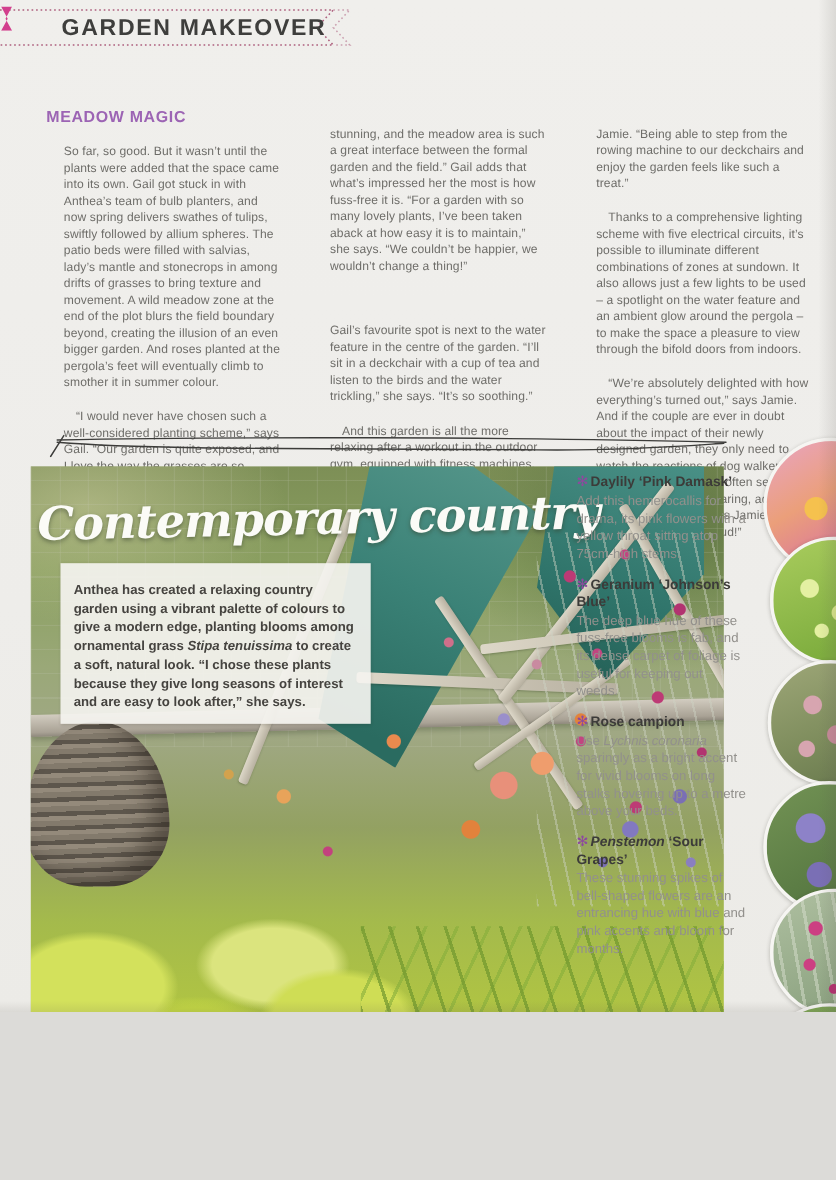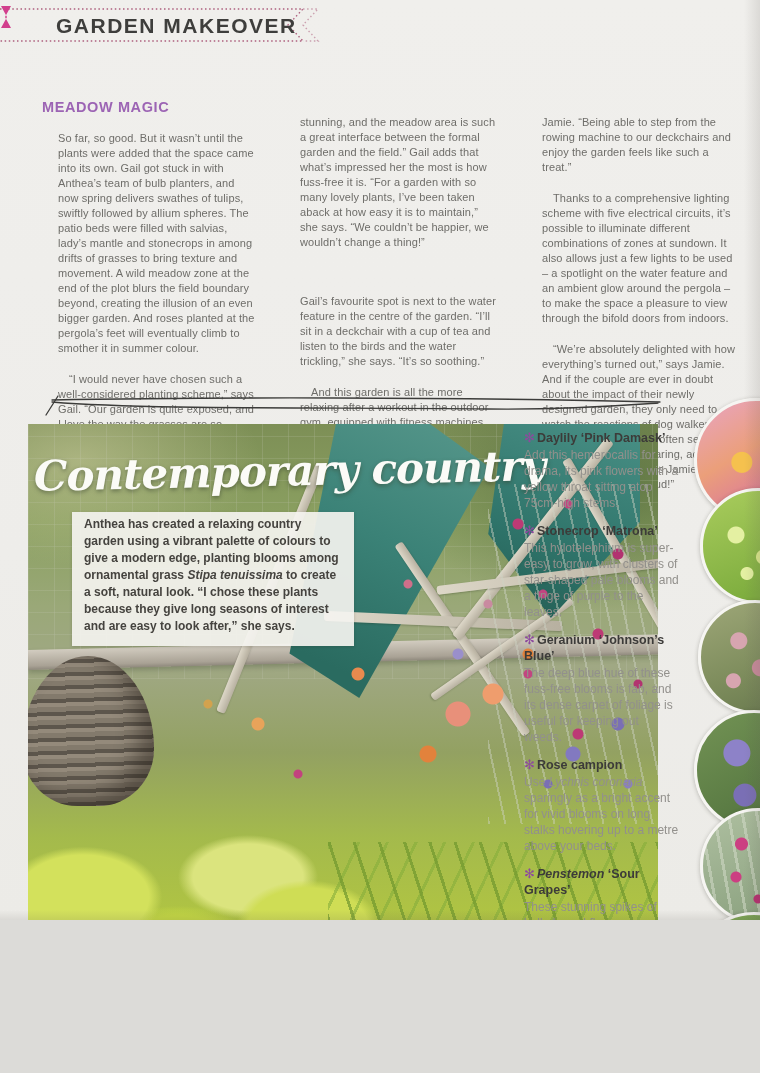--- a/index.html
+++ b/index.html
@@ -114,21 +114,21 @@
       repeating-linear-gradient(72deg,transparent 0 10px,rgba(110,150,45,.8) 10px 13px,transparent 13px 24px),
       repeating-linear-gradient(-65deg,transparent 0 12px,rgba(135,175,60,.7) 12px 15px,transparent 15px 26px);}
 
   .headline{
     position:absolute;left:6px;top:22px;width:560px;
     font-family:"DejaVu Serif","Liberation Serif",serif;font-style:italic;font-weight:700;
     font-size:42px;color:#fbfbf7;letter-spacing:-1px;transform:rotate(-1.2deg);
     text-shadow:0 2px 4px rgba(55,65,45,.55);white-space:nowrap;
   }
   .caption-box{
-    position:absolute;left:44px;top:88px;width:258px;padding:4px 12px 11px 12px;
+    position:absolute;left:27px;top:88px;width:258px;padding:16px 12px 11px 12px;
     background:rgba(244,243,239,.92);box-shadow:0 1px 3px rgba(40,40,30,.2);
   }
   .caption-box p{margin:0;font-size:12px;line-height:17px;font-weight:700;color:#45433f;}
   .caption-box .it{font-style:italic;}
 
   
   .plant-list{position:absolute;left:524px;top:430px;width:156px;}
   .plant-item{margin-bottom:12px;}
   .plant-name{font-size:12.5px;line-height:16px;font-weight:700;color:#3c3b39;}
   .plant-bullet{color:#8d4a9e;font-weight:400;font-size:13px;margin-right:2px;}
@@ -248,24 +248,20 @@
   </div>
 
   <div class="plant-list">
 
     <div class="plant-item">
       <div class="plant-name"><span class="plant-bullet">✻</span><span>Daylily ‘Pink Damask’</span></div>
       <div class="plant-desc">Add this hemerocallis for drama, its pink flowers with a yellow throat sitting atop 75cm-high stems.</div>
     </div>
 
 
-    <div class="plant-item">
-      <div class="plant-name"><span class="plant-bullet">✻</span><span>Stonecrop ‘Matrona’</span></div>
-      <div class="plant-desc">This hylotelephium is super-easy to grow, with clusters of star-shaped pale blooms and a tinge of purple to the leaves.</div>
-    </div>
 
     <div class="plant-item">
       <div class="plant-name"><span class="plant-bullet">✻</span><span>Geranium ‘Johnson’s Blue’</span></div>
       <div class="plant-desc">The deep blue hue of these fuss-free blooms is fab, and its dense carpet of foliage is useful for keeping out weeds.</div>
     </div>
 
     <div class="plant-item">
       <div class="plant-name"><span class="plant-bullet">✻</span><span>Rose campion</span></div>
       <div class="plant-desc"><span>Use </span><span class="it">Lychnis coronaria</span><span> sparingly as a bright accent for vivid blooms on long stalks hovering up to a metre above your beds.</span></div>
     </div>

